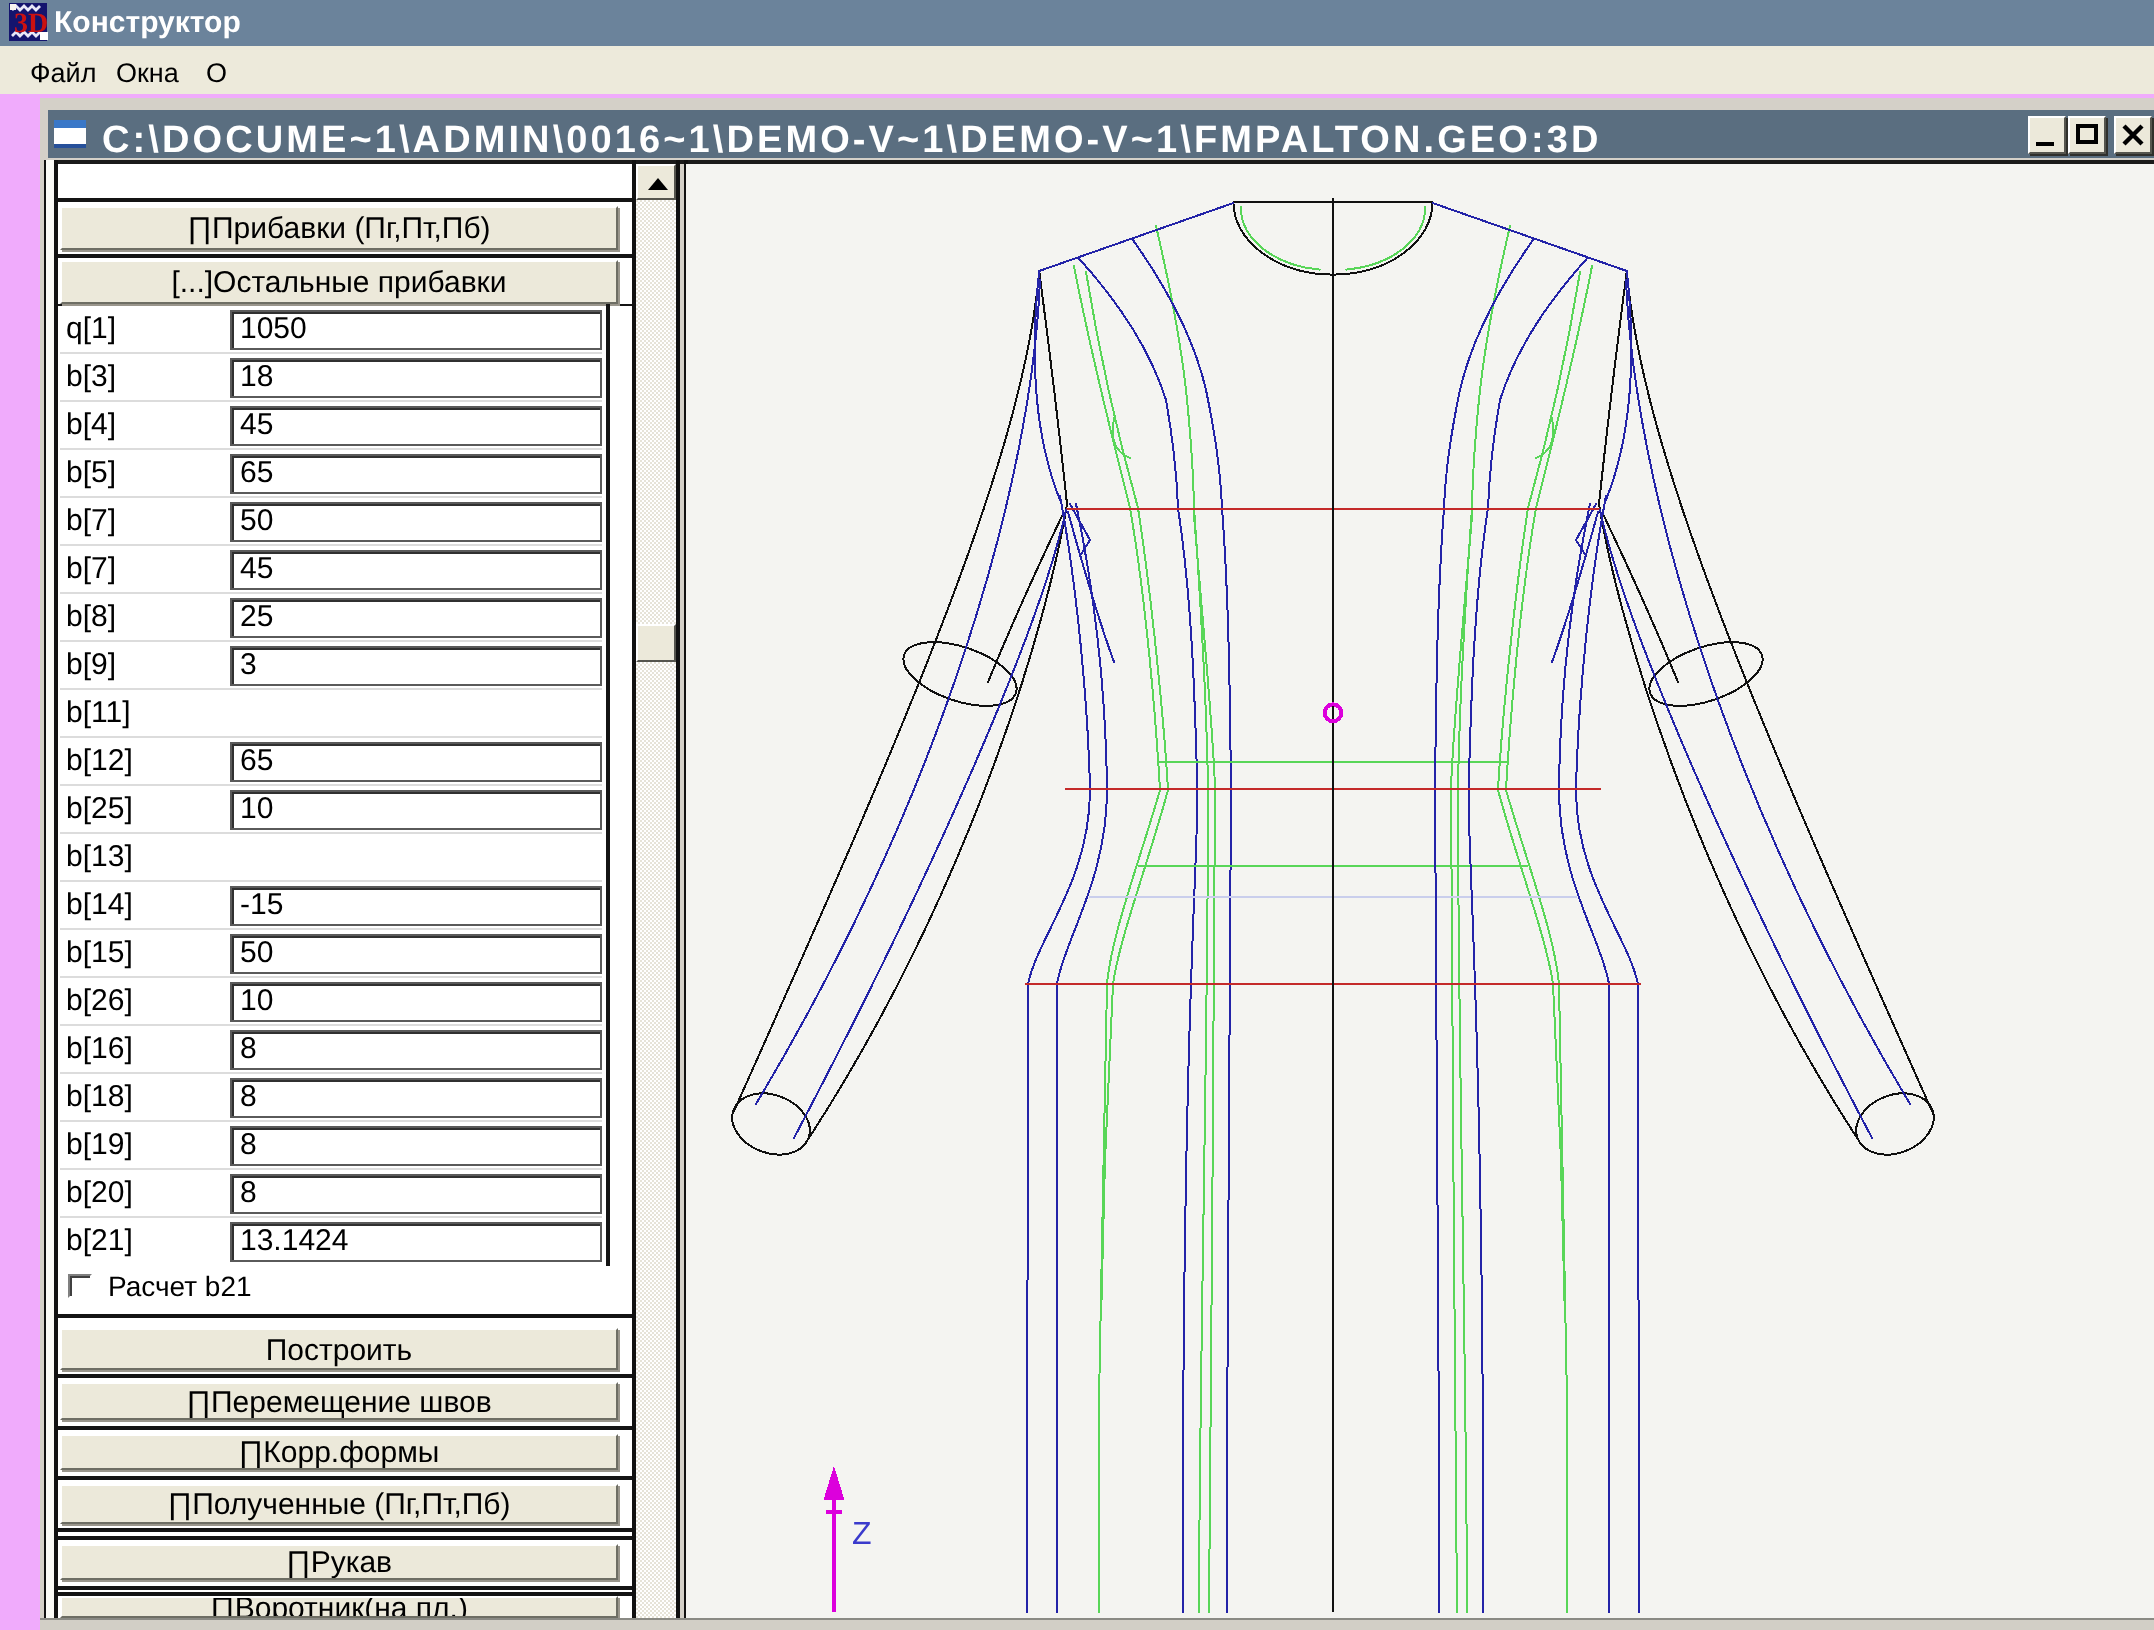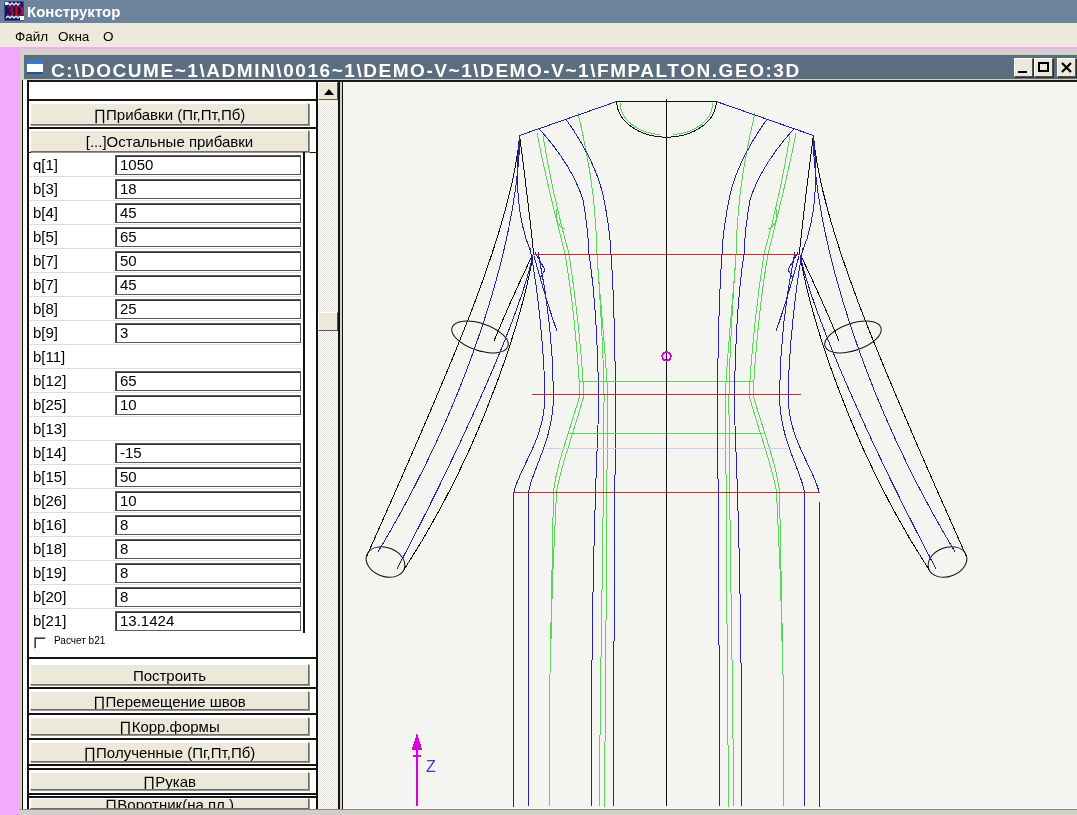--- a/index.html
+++ b/index.html
@@ -45,21 +45,21 @@
 .phl { position:absolute; left:0px; width:287px; background:#141414; }
 .lab { position:absolute; left:4px; font-size:15px; color:#000; }
 .fld { position:absolute; left:86px; width:186px; height:20px; background:#fff;
   border:1px solid #5a5a5a; box-shadow:inset 1px 1px 0 #303030;
   font-size:15px; color:#000; padding-left:4px; line-height:18px; }
 .rsep { position:absolute; left:1px; width:271px; height:1px; background:#DCDCDC; }
 #chkrow { position:absolute; left:1px; top:551px; width:279px; height:24px; background:#fff; }
 #chk { position:absolute; left:4px; top:4px; width:12px; height:12px; background:#fff;
   border:1px solid; border-color:#808080 #fff #fff #808080;
   box-shadow:inset 1px 1px 0 #404040; }
-#chkrow .t { position:absolute; left:24px; top:2px; font-size:10px; }
+#chkrow .t { position:absolute; left:24px; top:2px; font-size:14px; }
 
 
 #vsb { position:absolute; left:298px; top:33px; width:20px; height:727px;
   background:#F3F1EA;
   background-image:repeating-conic-gradient(#fff 0 25%, #E6E3D8 0 50%);
   background-size:2px 2px; }
 #vsb .up { position:absolute; left:0; top:0; width:20px; height:18px; background:#ECE9DA;
   border:1px solid; border-color:#FFFFFF #55554E #55554E #FFFFFF; }
 #vsb .thumb { position:absolute; left:0; top:230px; width:20px; height:19px; background:#ECE9DA;
   border:1px solid; border-color:#FFFFFF #55554E #55554E #FFFFFF; }

